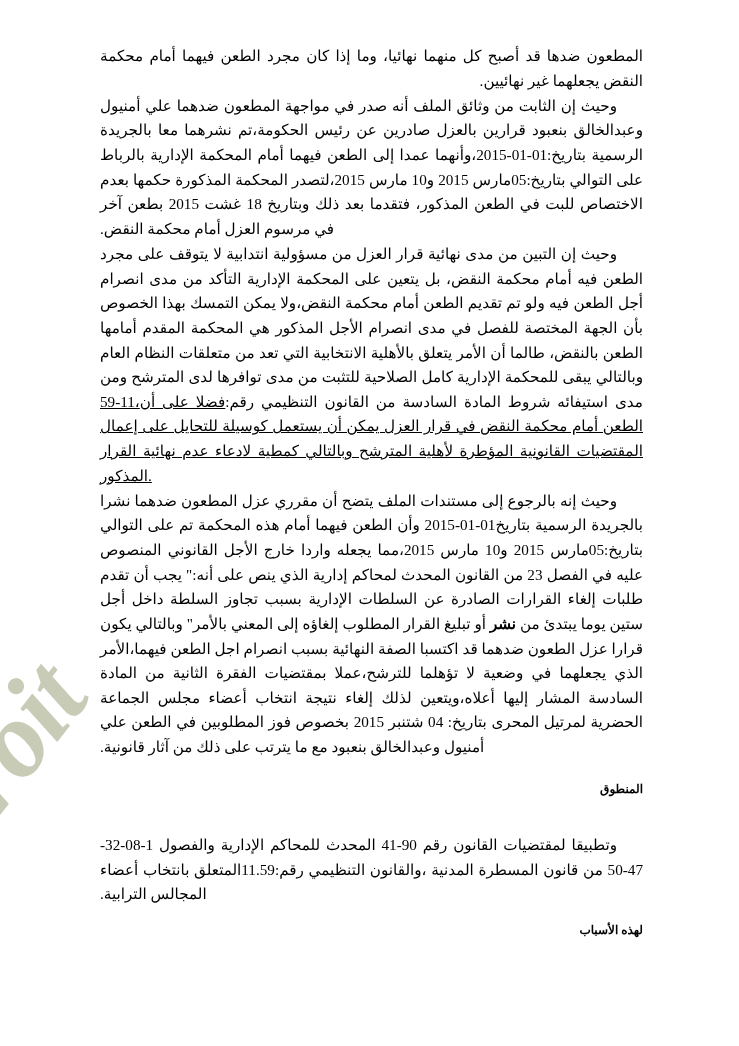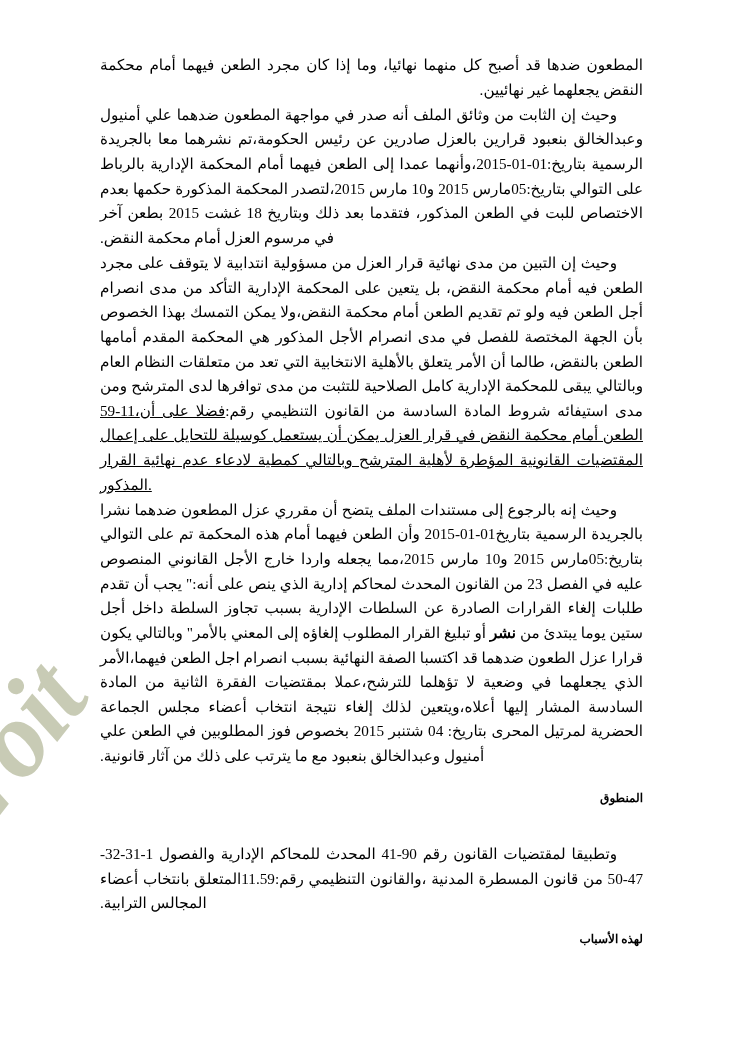--- a/index.html
+++ b/index.html
@@ -33,21 +33,21 @@
     font-weight: 700;
     fill: #9aa178;
     fill-opacity: 0.55;
     letter-spacing: -2px;
   }
 
   
   .content {
     position: absolute;
     z-index: 2;
-    top: 53px;
+    top: 44px;
     right: 96px;
     left: 100px;
     direction: rtl;
     text-align: justify;
     text-justify: inter-word;
     color: #000000;
     font-size: 15.2px;
     line-height: 1.62;
   }
   .para {
@@ -96,18 +96,18 @@
 
     <p class="para indent"><span>وحيث إن التبين من مدى نهائية قرار العزل من مسؤولية انتدابية لا يتوقف على مجرد الطعن فيه أمام محكمة النقض، بل يتعين على المحكمة الإدارية التأكد من مدى انصرام أجل الطعن فيه ولو تم تقديم الطعن أمام محكمة النقض،ولا يمكن التمسك بهذا الخصوص بأن الجهة المختصة للفصل في مدى انصرام الأجل المذكور هي المحكمة المقدم أمامها الطعن بالنقض، طالما أن الأمر يتعلق بالأهلية الانتخابية التي تعد من متعلقات النظام العام وبالتالي يبقى للمحكمة الإدارية كامل الصلاحية للتثبت من مدى توافرها لدى المترشح ومن مدى استيفائه شروط المادة السادسة من القانون التنظيمي رقم:</span><span class="num">59-11،فضلا على أن الطعن أمام محكمة النقض في قرار العزل يمكن أن يستعمل كوسيلة للتحايل على إعمال المقتضيات القانونية المؤطرة لأهلية المترشح وبالتالي كمطية لادعاء عدم نهائية القرار المذكور.</span></p>
 
     <p class="para indent"><span>وحيث إنه بالرجوع إلى مستندات الملف يتضح أن مقرري عزل المطعون ضدهما نشرا بالجريدة الرسمية بتاريخ</span><span>01-01-2015 وأن الطعن فيهما أمام هذه المحكمة تم على التوالي بتاريخ:05مارس 2015 و10 مارس 2015،مما يجعله واردا خارج الأجل القانوني المنصوص عليه في الفصل 23 من القانون المحدث لمحاكم إدارية الذي ينص على أنه:" يجب أن تقدم طلبات إلغاء القرارات الصادرة عن السلطات الإدارية بسبب تجاوز السلطة داخل أجل ستين يوما يبتدئ من </span><span class="emph-underline">نشر</span><span> أو تبليغ القرار المطلوب إلغاؤه إلى المعني بالأمر" وبالتالي يكون قرارا عزل الطعون ضدهما قد اكتسبا الصفة النهائية بسبب انصرام اجل الطعن فيهما،الأمر الذي يجعلهما في وضعية لا تؤهلما للترشح،عملا بمقتضيات الفقرة الثانية من المادة السادسة المشار إليها أعلاه،ويتعين لذلك إلغاء نتيجة انتخاب أعضاء مجلس الجماعة الحضرية لمرتيل المحرى بتاريخ: 04 شتنبر 2015 بخصوص فوز المطلوبين في الطعن علي أمنيول وعبدالخالق بنعبود مع ما يترتب على ذلك من آثار قانونية.</span></p>
 
 
     <div class="heading-center">المنطوق</div>
 
     <div class="spacer-sm"></div>
 
-    <p class="para indent">وتطبيقا لمقتضيات القانون رقم 90-41 المحدث للمحاكم الإدارية والفصول 1-31-32-47-50 من قانون المسطرة المدنية ،والقانون التنظيمي رقم:11.59المتعلق بانتخاب أعضاء المجالس الترابية.</p>
+    <p class="para indent">وتطبيقا لمقتضيات القانون رقم 90-41 المحدث للمحاكم الإدارية والفصول 1-08-32-47-50 من قانون المسطرة المدنية ،والقانون التنظيمي رقم:11.59المتعلق بانتخاب أعضاء المجالس الترابية.</p>
 
     <div class="heading-center tight-top">لهذه الأسباب</div>
 
   </div>
 </div>
 
 </body></html>

